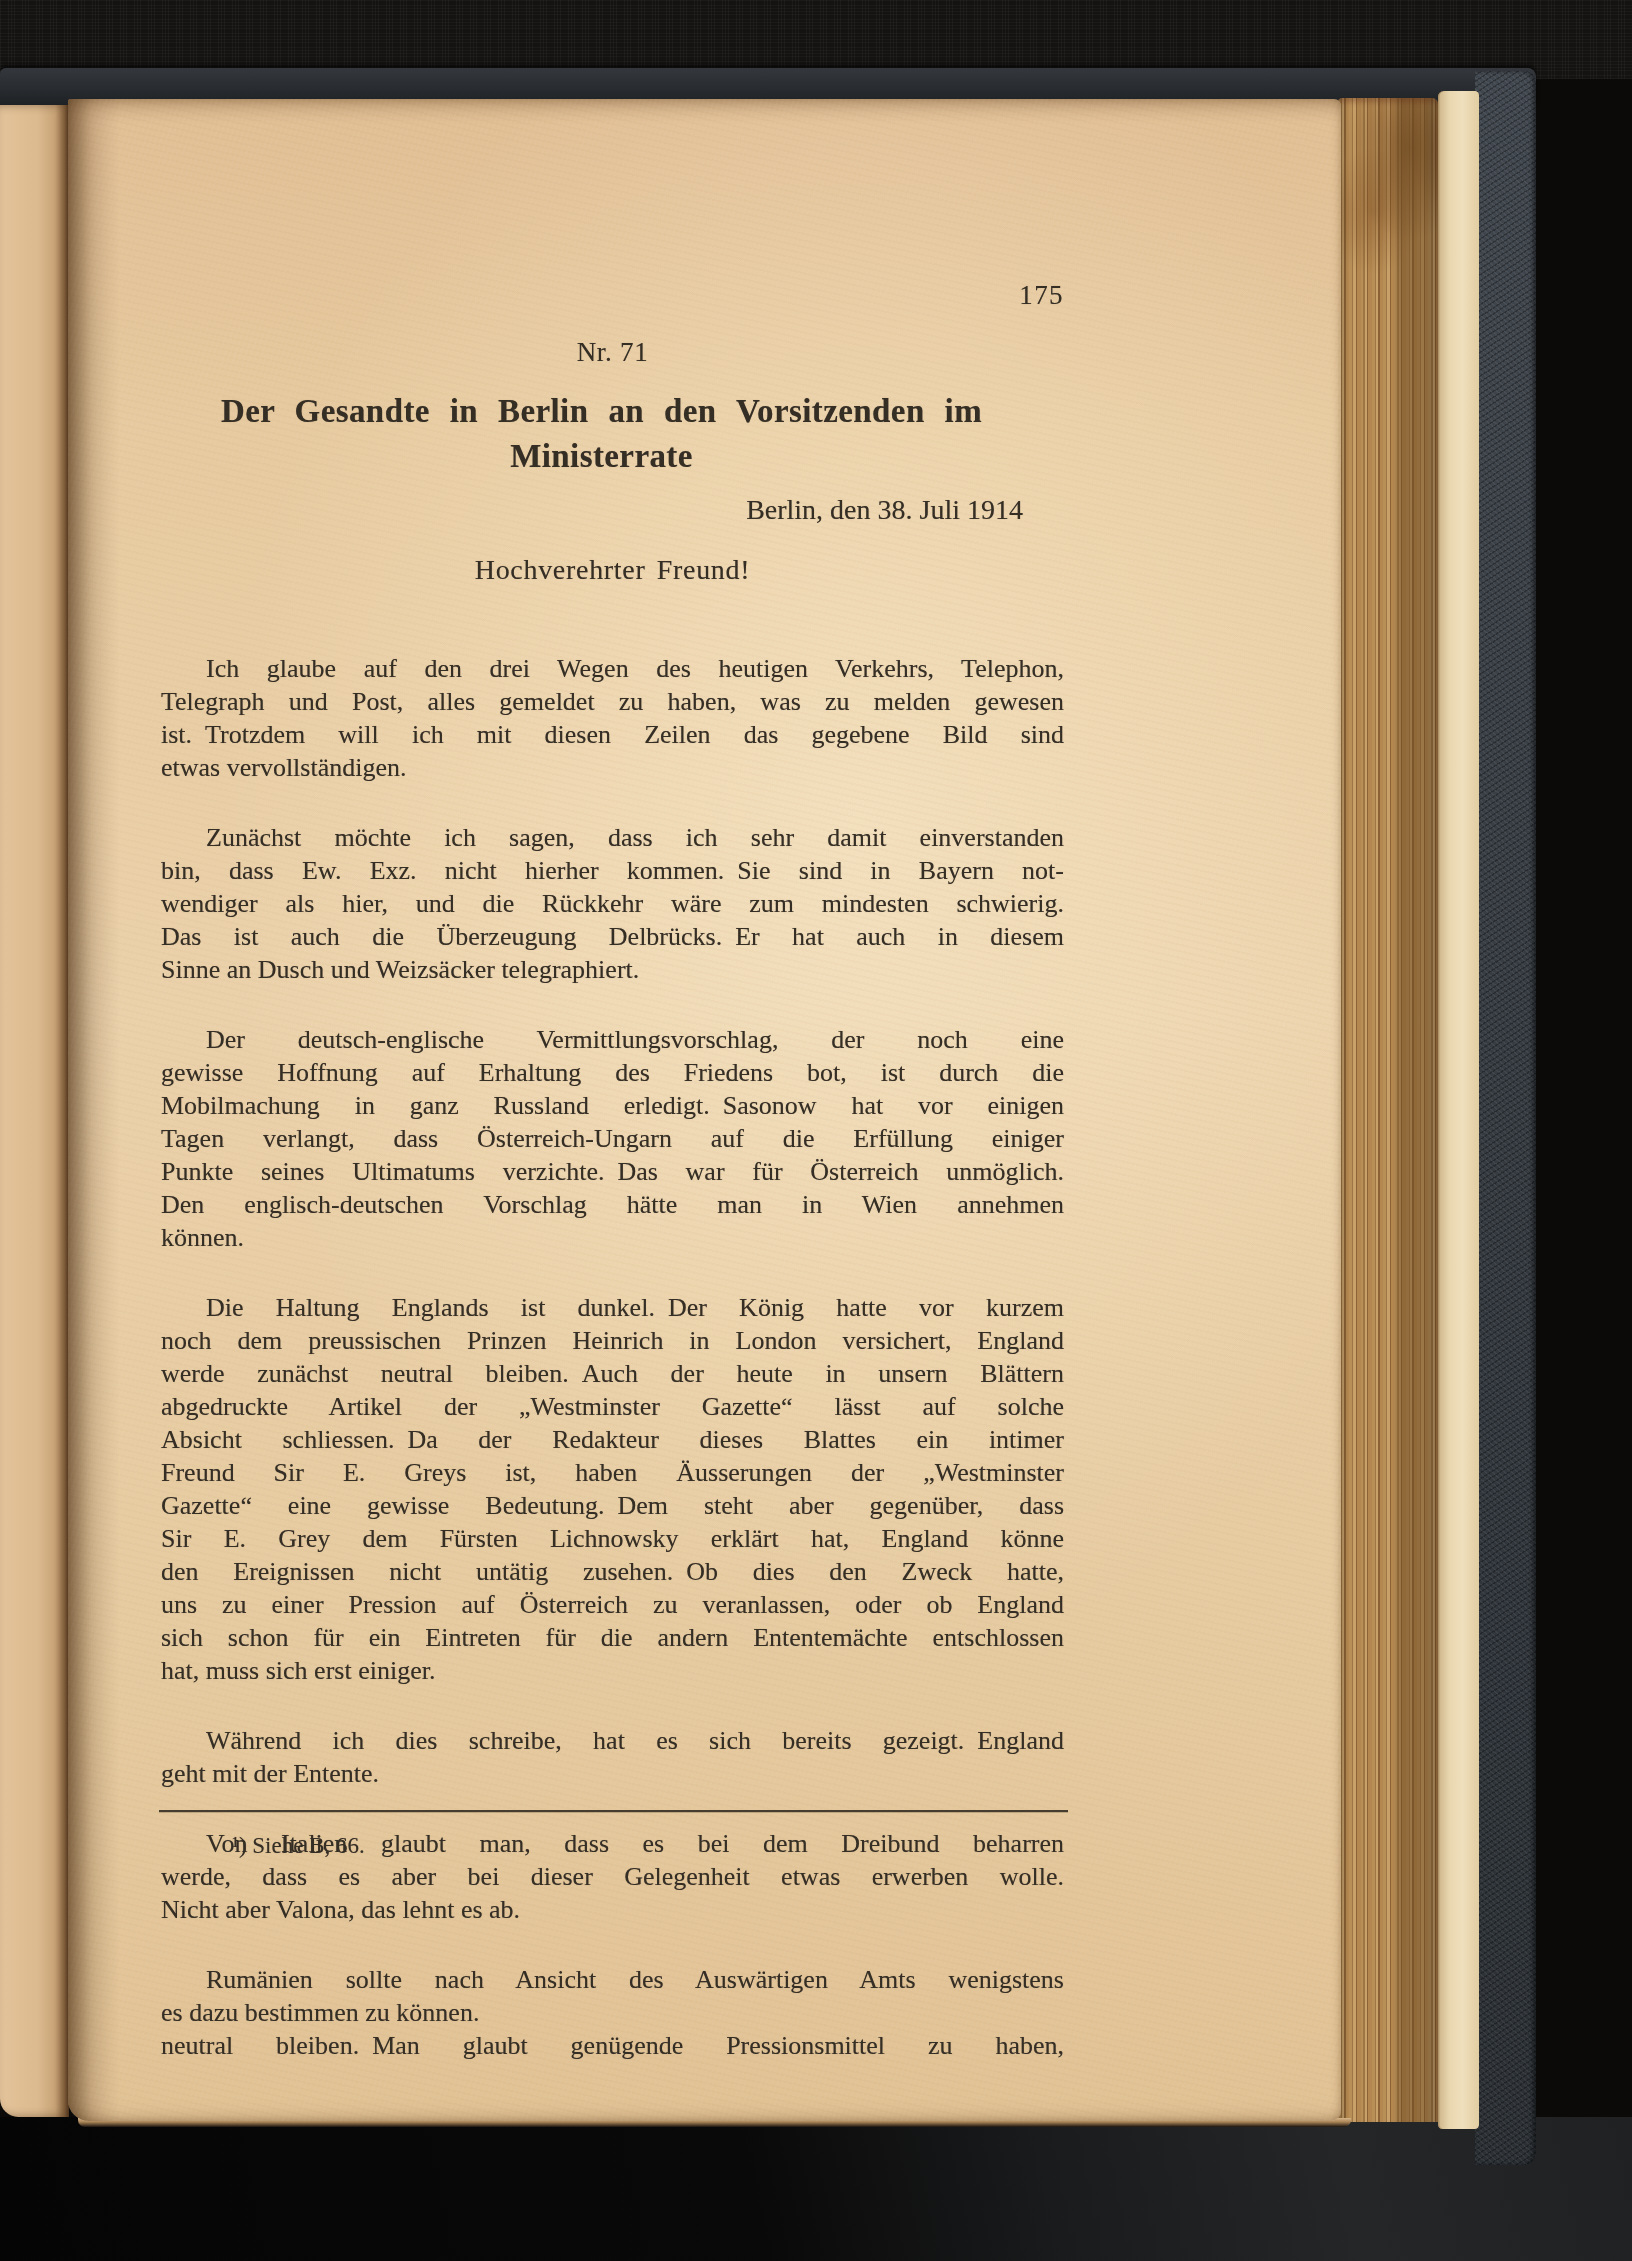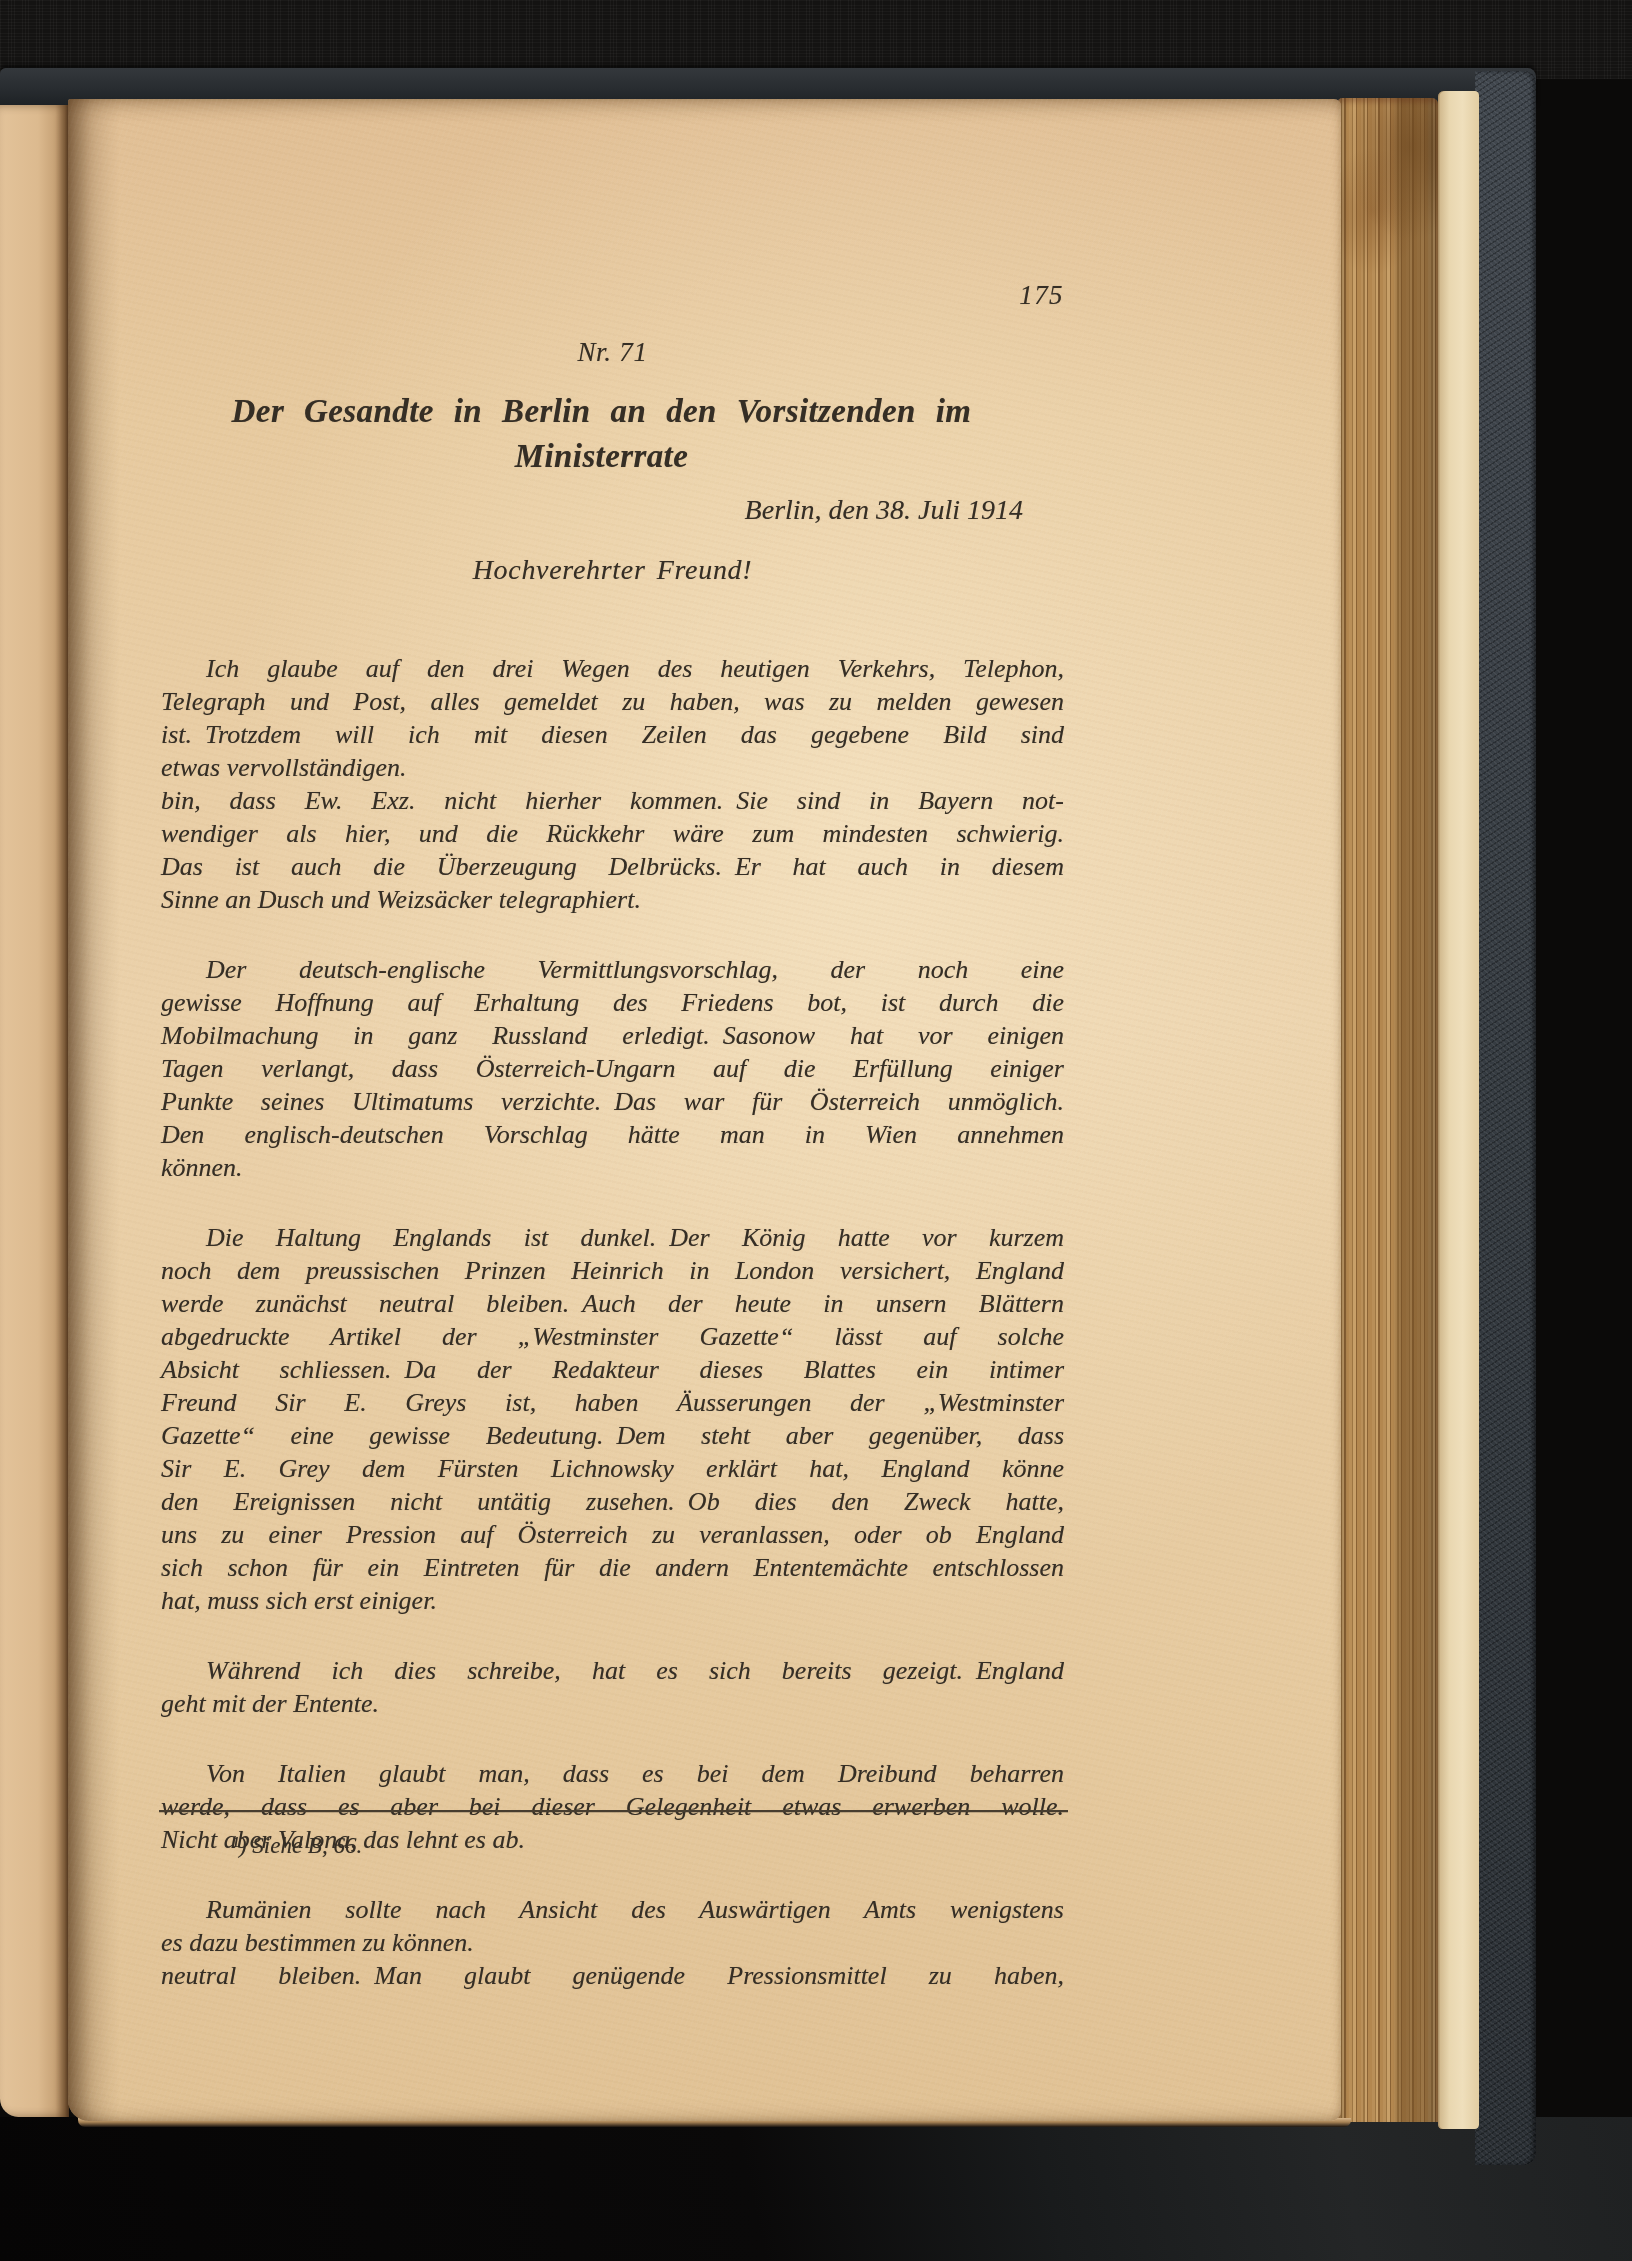--- a/index.html
+++ b/index.html
@@ -80,21 +80,21 @@
     background:
       repeating-linear-gradient(13deg, rgba(130,90,45,.025) 0 2.1px, transparent 2.1px 6.4px),
       repeating-linear-gradient(-71deg, rgba(255,255,255,.03) 0 1.4px, transparent 1.4px 5px);
   }
   .gutter{
     position:absolute;left:0;top:0;width:52px;height:100%;pointer-events:none;
     background:linear-gradient(90deg, rgba(62,34,10,.34) 0%, rgba(62,34,10,.12) 45%, rgba(62,34,10,0) 100%);
     border-radius:inherit;
   }
   
-  .page .txt{position:absolute;color:#352e25;text-shadow:0 0 0.7px rgba(53,46,37,.4);font-style:italic;}
+  .page .txt{position:absolute;color:#352e25;text-shadow:0 0 0.7px rgba(53,46,37,.4);}
   .pageno{left:93px;top:181px;width:903px;text-align:right;font-size:27px;letter-spacing:1.4px;}
   .nr{left:93px;top:238px;width:903px;text-align:center;font-size:27px;letter-spacing:0.7px;}
   .heading{left:82px;top:290px;width:903px;text-align:center;font-size:33px;line-height:45px;
     font-weight:bold;color:#262019;word-spacing:11.3px;letter-spacing:0.4px;}
   .dateline{left:93px;top:395px;width:862px;text-align:right;font-size:28px;}
   .salutation{left:93px;top:455px;width:903px;text-align:center;font-size:28px;letter-spacing:0.7px;word-spacing:3.5px;}
   .body{left:93px;top:516px;width:903px;font-size:26px;line-height:33px;}
   .body .line{text-align:justify;text-align-last:justify;}
   .body .line.last{text-align-last:left;}
   .body .line.first{text-indent:45px;margin-top:37px;}
@@ -132,20 +132,21 @@
     <div class="txt salutation">Hochverehrter Freund!</div>
 
     <div class="txt body">
         <div class="para">
           <div class="line first">Ich glaube auf den drei Wegen des heutigen Verkehrs, Telephon,</div>
           <div class="line">Telegraph und Post, alles gemeldet zu haben, was zu melden gewesen</div>
           <div class="line">ist. Trotzdem will ich mit diesen Zeilen das gegebene Bild sind</div>
           <div class="line last">etwas vervollständigen.</div>
         </div>
         <div class="para">
+          <div class="line first">Zunächst möchte ich sagen, dass ich sehr damit einverstanden</div>
           <div class="line">bin, dass Ew. Exz. nicht hierher kommen. Sie sind in Bayern not-</div>
           <div class="line">wendiger als hier, und die Rückkehr wäre zum mindesten schwierig.</div>
           <div class="line">Das ist auch die Überzeugung Delbrücks. Er hat auch in diesem</div>
           <div class="line last">Sinne an Dusch und Weizsäcker telegraphiert.</div>
         </div>
         <div class="para">
           <div class="line first">Der deutsch-englische Vermittlungsvorschlag, der noch eine</div>
           <div class="line">gewisse Hoffnung auf Erhaltung des Friedens bot, ist durch die</div>
           <div class="line">Mobilmachung in ganz Russland erledigt. Sasonow hat vor einigen</div>
           <div class="line">Tagen verlangt, dass Österreich-Ungarn auf die Erfüllung einiger</div>

